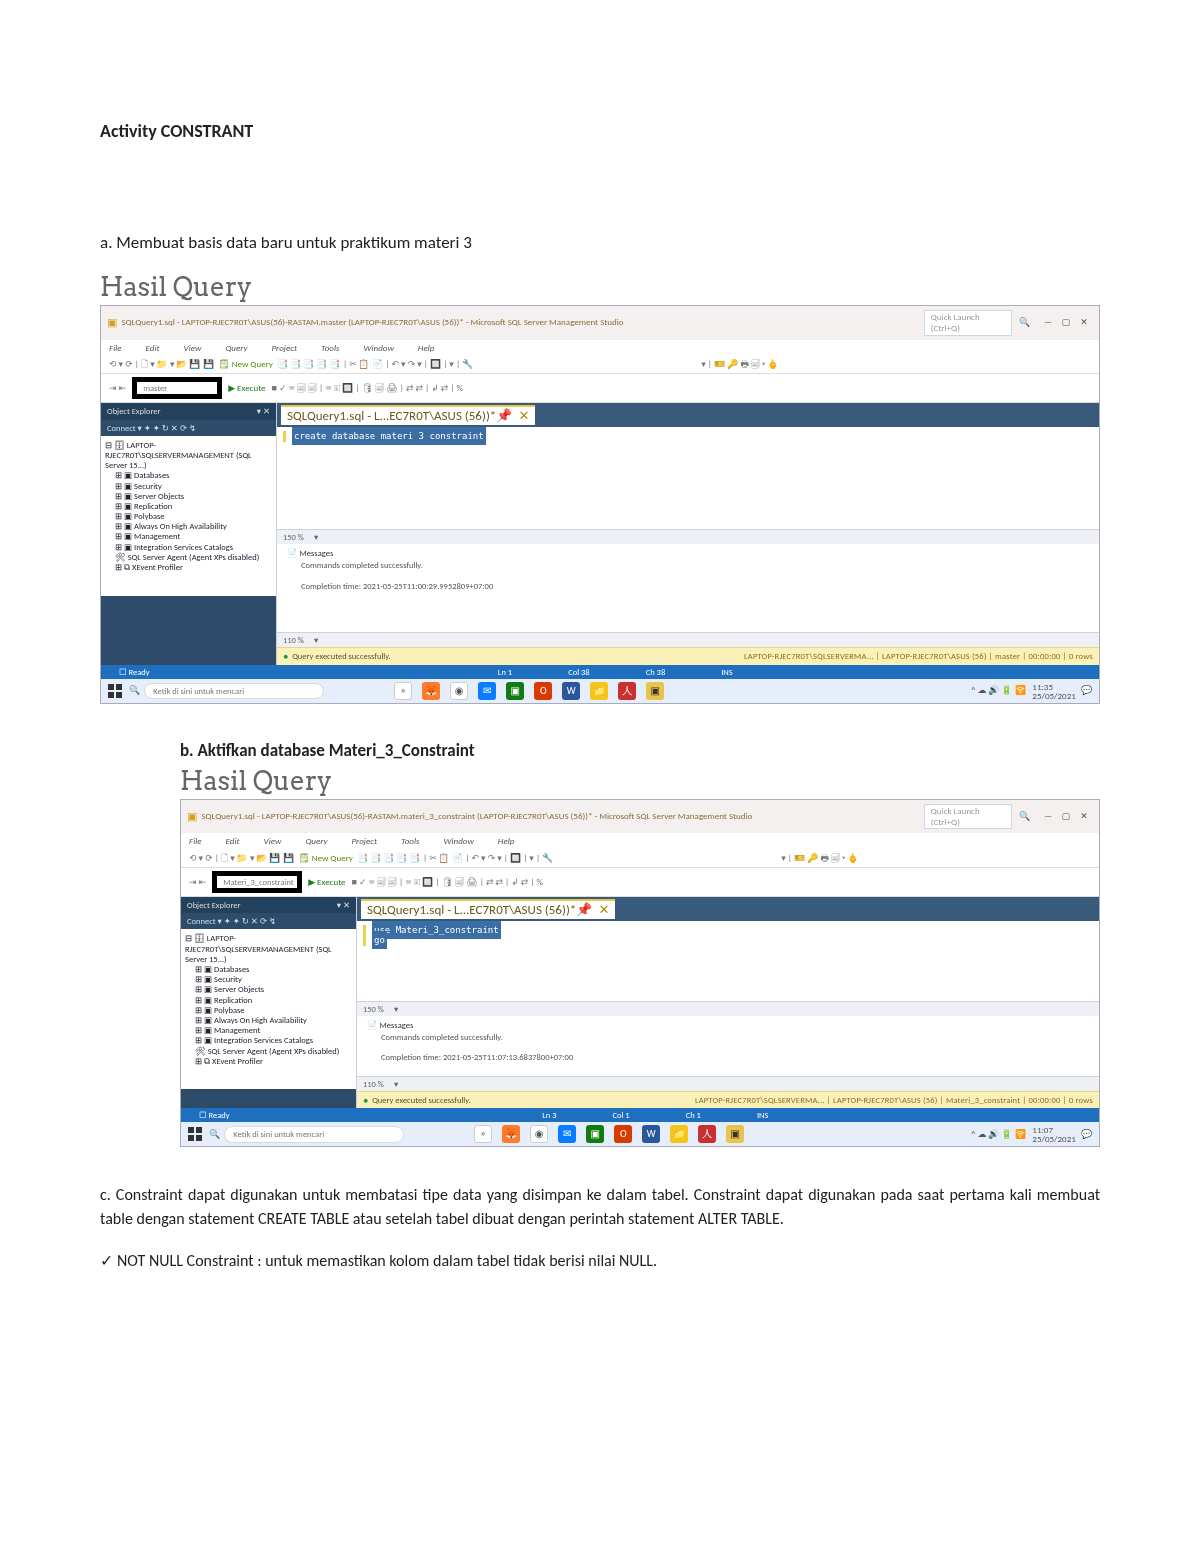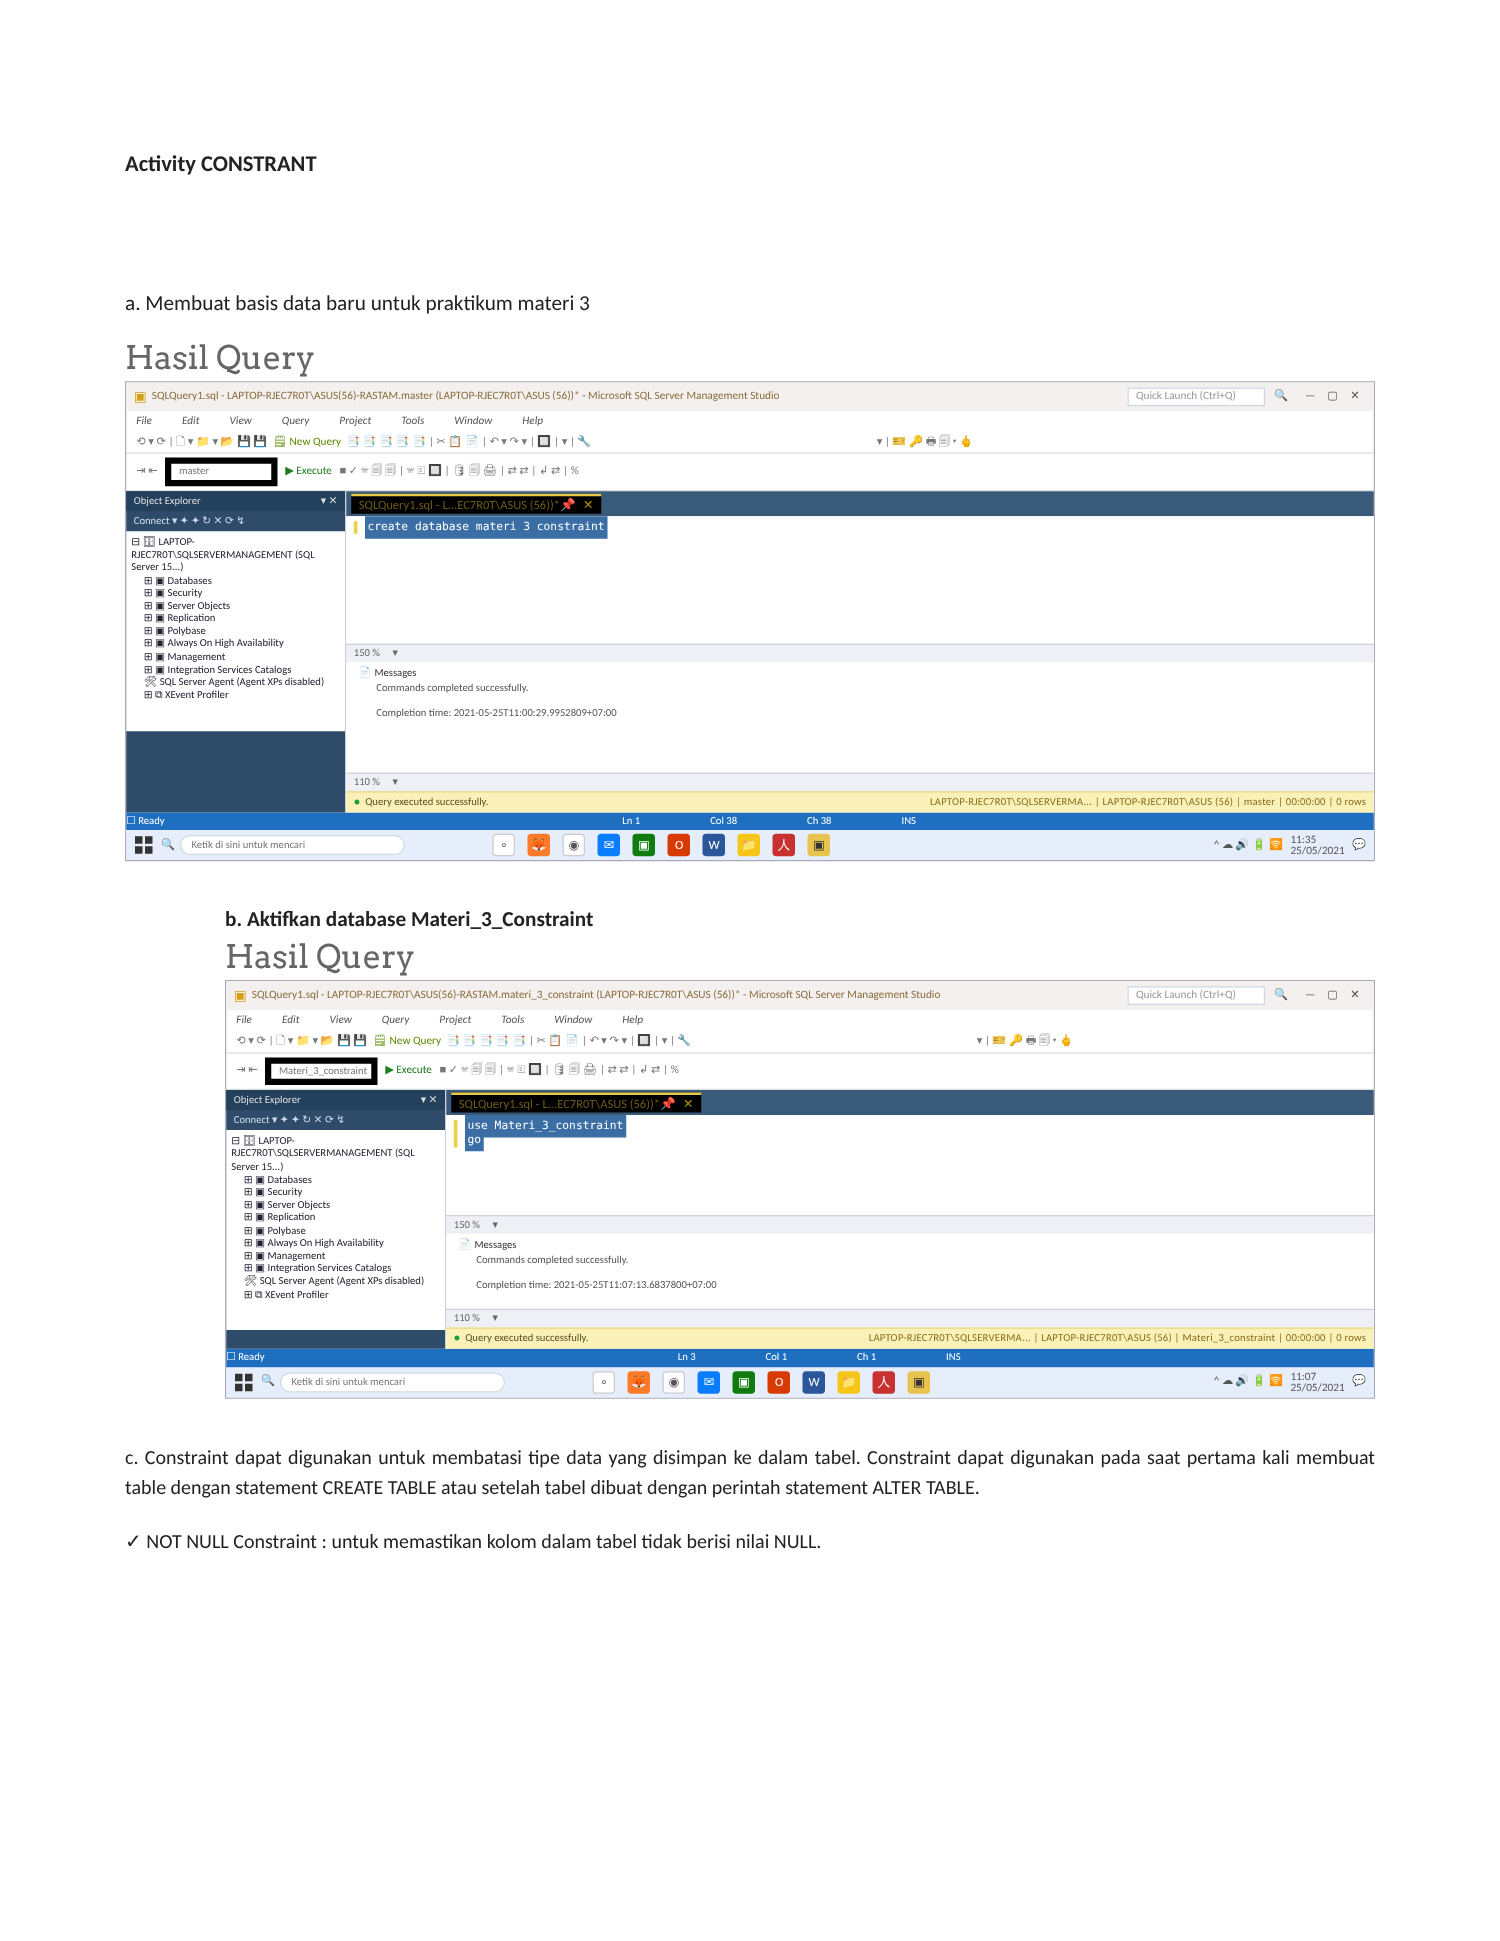--- a/index.html
+++ b/index.html
@@ -40,21 +40,21 @@
       padding: 4px 6px;
       color: #8a6d3b;
       align-items: center;
     }
     .ssms-title .glyph { color: #d4a017; margin-right: 4px; font-size: 11px;}
     .ssms-title .flex { flex: 1; }
     .ssms-title .qlaunch {
       border: 1px solid #cfd4e6;
       background: #fff;
       padding: 1px 6px;
-      width: 110px;
+      width: 88px;
       color: #999;
       font-size: 9px;
     }
     .ssms-title .search { color: #777; margin: 0 8px; }
     .win-btn { display: inline-block; width: 18px; text-align: center; color: #555;}
     .win-btn.close { color: #555;}
     .menubar {
       display: flex;
       gap: 24px;
       padding: 3px 8px;
@@ -119,25 +119,25 @@
       flex-direction: column;
       border-left: 1px solid #c9cedc;
     }
     .tabrow {
       background: #3a5a7a;
       display: flex;
       align-items: center;
       padding: 2px 4px;
     }
     .tab {
-      background: #000000;
+      background: #ffffff;
       color: #6b5a18;
       padding: 1px 6px;
       border-top: 2px solid #e6c94a;
-      font-size: 10px;
+      font-size: 13px;
       display:flex;
     }
     .tab .x { margin-left:6px; color:#b08b00;}
     .editor {
       background: #fff;
       flex: 1;
       min-height: 102px;
       padding: 4px 6px;
       font-family: Consolas, monospace;
     }
@@ -179,21 +179,21 @@
       display:flex;
       font-size:8.5px;
       color:#5c5020;
     }
     .statusq .chk{ color:#1e9e3e; margin-right:4px;}
     .statusq .r { margin-left:auto; color:#8a6d1a; letter-spacing:0.2px;}
     .bluestatus {
       background:#1f6fc1;
       color:#fff;
       display:flex;
-      padding:2px 0;
+      padding:2px 18px;
       font-size:8.5px;
     }
     .bluestatus .center {
       flex:1;
       display:flex;
       justify-content:center;
       gap:56px;
     }
     .taskbar {
       background:#e6eefb;

